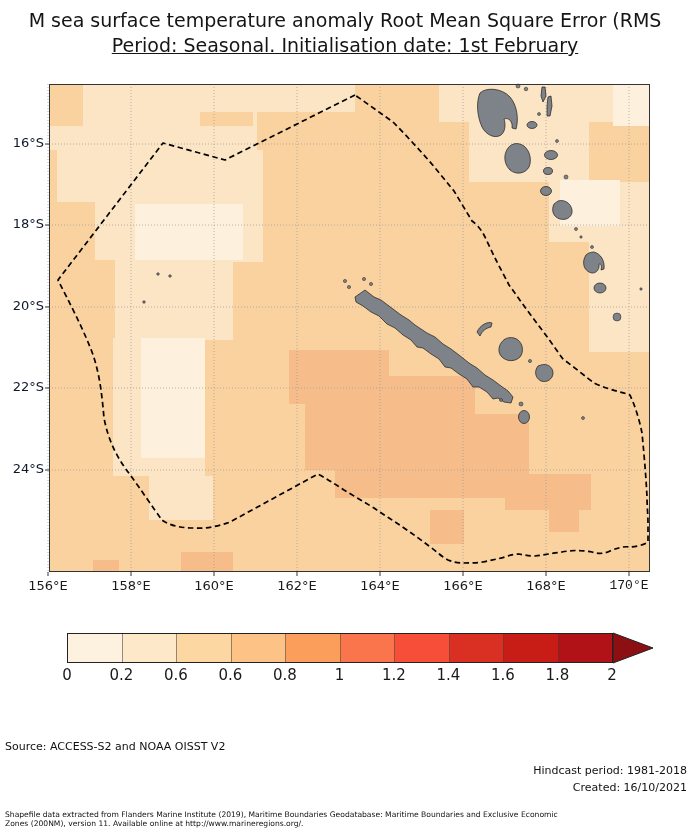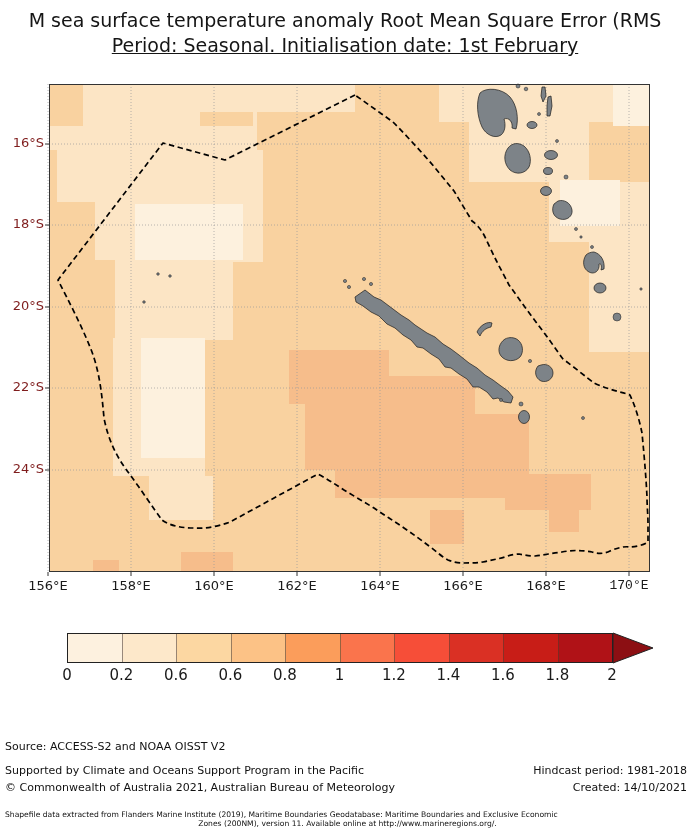--- a/index.html
+++ b/index.html
@@ -4,39 +4,39 @@
 <style>
   html,body{margin:0;padding:0;background:#ffffff;}
   #page{position:relative;width:690px;height:839px;background:#ffffff;overflow:hidden;
         font-family:"DejaVu Sans","Liberation Sans",sans-serif;color:#111;}
   .title{position:absolute;left:0;width:690px;text-align:center;font-size:19px;
          white-space:nowrap;overflow:hidden;color:#151515;}
   #title-line1{top:9px;}
   #title-line2{top:34px;text-decoration:underline;}
   #map-wrap{position:absolute;left:49px;top:84px;width:601px;height:488px;}
   #map-svg{overflow:visible;display:block;}
-  .ytick{position:absolute;left:0;width:44px;text-align:right;font-size:13px;color:#7f1d1d;}
+  .ytick{position:absolute;left:0;width:44px;text-align:right;font-size:13px;color:#0f172a;}
   .xtick{position:absolute;top:578px;width:64px;text-align:center;font-size:13px;color:#1a1a1a;}
   #cbar-bar{position:absolute;left:67px;top:633px;width:546px;height:30px;display:flex;
             border:1px solid #222;box-sizing:border-box;}
   .cseg{flex:1 1 0;height:100%;border-right:1px solid rgba(70,50,40,.55);}
   .cseg:last-child{border-right:none;}
   #cbar-arrow{position:absolute;left:613px;top:632px;}
   .ctick{position:absolute;top:666px;width:44px;text-align:center;font-size:15px;color:#1a1a1a;}
   #cbar-label{position:absolute;left:67px;top:691px;width:546px;text-align:center;
               font-size:16.5px;color:#151515;}
   .small{font-size:11px;color:#111;position:absolute;white-space:nowrap;}
   #src{left:5px;top:740px;}
   #sup1{left:5px;top:764px;}
   #sup2{left:5px;top:781px;}
   #hind{right:3px;top:764px;text-align:right;}
   #created{right:3px;top:781px;text-align:right;}
   .disc{position:absolute;left:5px;width:685px;font-size:7.6px;line-height:9.2px;
         color:#111;white-space:nowrap;overflow:hidden;}
-  #disc1{top:801px;}#disc2{top:810px;}#disc3{top:819px;text-align:center;}
+  #disc1{top:801px;}#disc2{top:810px;}#disc3{top:819px;}
 </style>
 </head>
 <body>
 
 <div id="page">
 
   <div class="title" id="title-line1">M sea surface temperature anomaly Root Mean Square Error (RMS</div>
   <div class="title" id="title-line2">Period: Seasonal. Initialisation date: 1st February</div>
 
   <div id="map-wrap">
@@ -179,21 +179,19 @@
       <div class="ctick" style="left: 263px;">0.8</div>
       <div class="ctick" style="left: 317.5px;">1</div>
       <div class="ctick" style="left: 372px;">1.2</div>
       <div class="ctick" style="left: 426.5px;">1.4</div>
       <div class="ctick" style="left: 481px;">1.6</div>
       <div class="ctick" style="left: 535.5px;">1.8</div>
       <div class="ctick" style="left: 590px;">2</div>
     </div>
 
   <div class="small" id="src">Source: ACCESS-S2 and NOAA OISST V2</div>
-  <div class="small" id="sup1">Supported by Climate and Oceans Support Program in the Pacific</div>
-  <div class="small" id="sup2">© Commonwealth of Australia 2021, Australian Bureau of Meteorology</div>
   <div class="small" id="hind">Hindcast period: 1981-2018</div>
-  <div class="small" id="created">Created: 14/10/2021</div>
+  <div class="small" id="created">Created: 16/10/2021</div>
 
   <div class="disc" id="disc2">Shapefile data extracted from Flanders Marine Institute (2019), Maritime Boundaries Geodatabase: Maritime Boundaries and Exclusive Economic</div>
   <div class="disc" id="disc3">Zones (200NM), version 11. Available online at http://www.marineregions.org/.</div>
 
 </div>
 
 </body></html>

